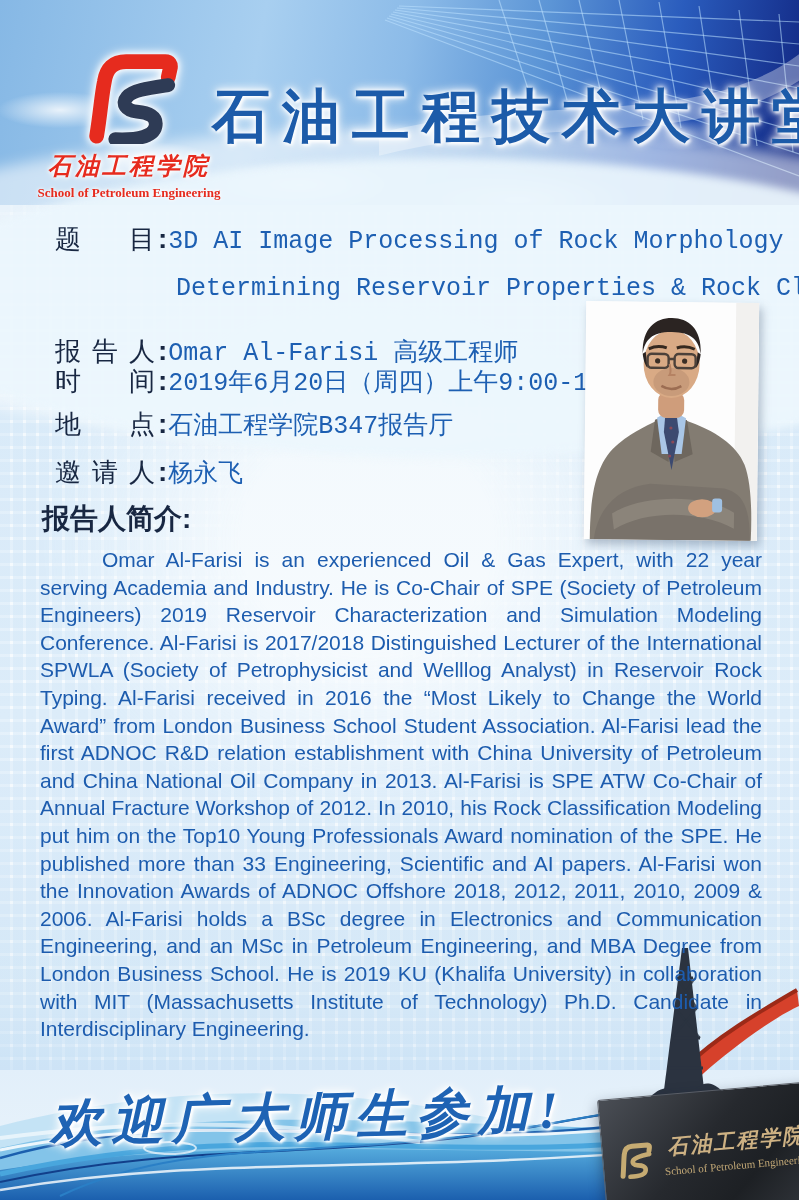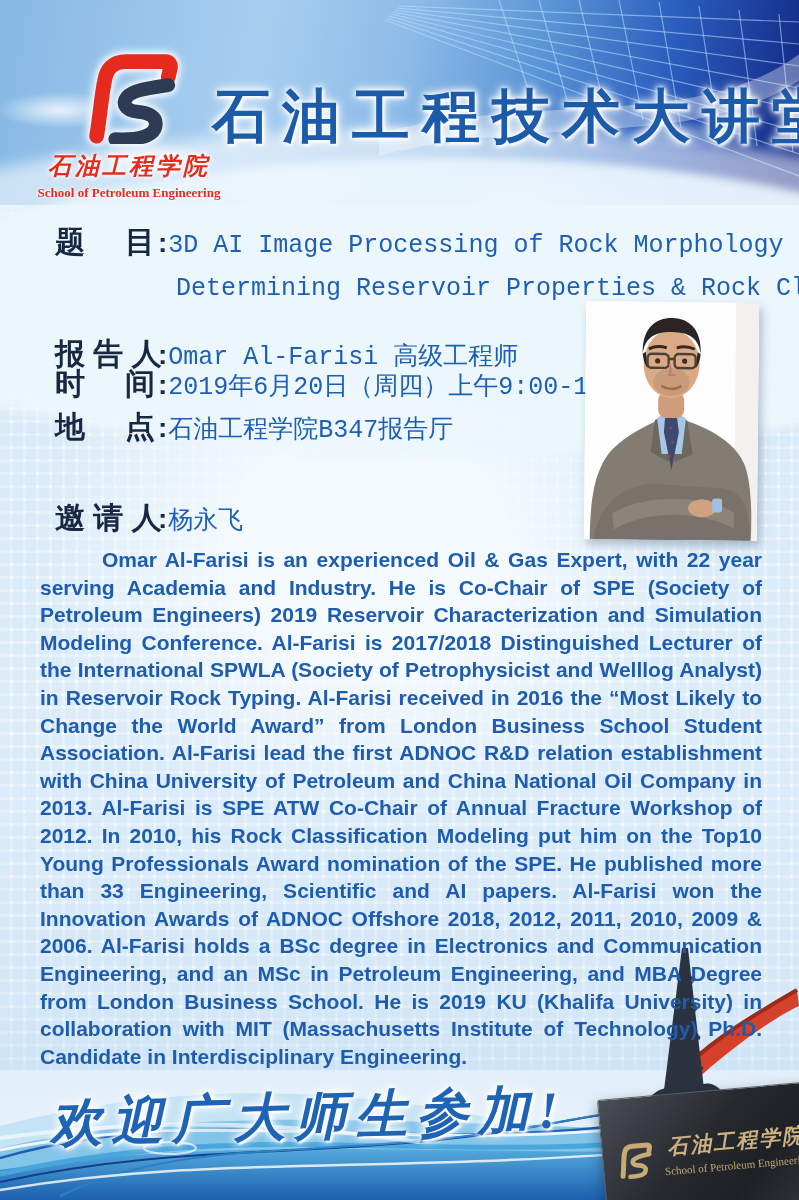--- a/index.html
+++ b/index.html
@@ -43,28 +43,28 @@
   .logo-en{font-family:"Liberation Serif",serif; font-weight:bold; color:#e62b1e; font-size:13px;
     margin-top:3px; text-shadow:0 0 3px #fff,0 0 5px #fff;}
   .main-title{position:absolute; left:212px; top:78px; z-index:3;
     font-family:"Liberation Serif",serif; font-weight:bold; font-size:58px; letter-spacing:12px;
     color:#1c5ba9; white-space:nowrap;
     text-shadow:0 0 4px #fff,0 0 8px #fff,0 0 12px rgba(255,255,255,.9),2px 2px 3px rgba(255,255,255,.8);}
   
   .info{position:absolute; left:55px; top:222px; width:720px; z-index:4;}
   .row{position:absolute; white-space:nowrap;}
   .lbl{display:inline-block; width:100px; text-align-last:justify; text-align:justify;
-    font-weight:bold; font-size:30px; color:#182742; vertical-align:baseline;}
+    font-weight:normal; font-size:26px; color:#182742; vertical-align:baseline;}
   .colon{font-weight:bold; font-size:28px; color:#182742; margin:0 1px 0 3px;}
   .val{font-family:"Liberation Mono","DejaVu Sans Mono",monospace; font-size:25px; color:#1d5fb2;}
   .r-topic{top:0;} .r-topic2{top:52px; left:121px;} .r-speaker{top:112px;}
-  .r-time{top:142px;} .r-venue{top:185px;} .r-host{top:233px;margin-top:43px;}
+  .r-time{top:142px;} .r-venue{top:185px;} .r-host{top:233px;}
   .bio-head{position:absolute; left:42px; top:500px; z-index:5; font-weight:bold; font-size:28px; color:#182742;}
   .bio{position:absolute; left:40px; top:546px; width:722px; z-index:5;
-    font-size:21px; line-height:27.6px; font-weight:bold; color:#1d5cae;
+    font-size:21px; line-height:27.6px; font-weight:normal; color:#1d5cae;
     text-align:justify; text-indent:62px;}
   
   .photo{position:absolute; left:585px; top:302px; width:173px; height:238px; z-index:4;
     background:#fdfdfd; box-shadow:3px 5px 10px rgba(60,80,110,.35); transform:rotate(.6deg);}
   
   .waves{position:absolute; left:0; bottom:0; width:799px; height:170px; z-index:2;}
   .redmark{position:absolute; left:589px; top:948px; width:210px; height:262px; z-index:3;}
   .welcome{position:absolute; left:50px; top:1082px; z-index:6; white-space:nowrap;
     font-family:"Liberation Serif",serif; font-style:italic; font-weight:bold;
     font-size:52px; letter-spacing:9px; color:#1e63b4; transform:rotate(-1.5deg);
@@ -176,20 +176,21 @@
       <line x1="83" y1="57" x2="89" y2="57" stroke="#4c413a" stroke-width="2.4"></line>
       <circle cx="72" cy="59" r="2.6" fill="#3a2e26"></circle>
         <circle cx="99" cy="59" r="2.6" fill="#3a2e26"></circle>
       <path d="M63,47 Q72,43 81,46" stroke="#36291f" stroke-width="3" fill="none"></path>
       <path d="M91,46 Q100,43 109,47" stroke="#36291f" stroke-width="3" fill="none"></path>
       <path d="M84,62 Q86,70 84,73 L90,73" stroke="#b58263" stroke-width="2" fill="none"></path>
       <path d="M76,84 Q86,90 96,84" stroke="#9c6d52" stroke-width="2.4" fill="none"></path>
     </svg>
   </div>
 
+  <div class="bio-head">报告人简介:</div>
   <div class="bio">Omar Al-Farisi is an experienced Oil &amp; Gas Expert, with 22 year serving Academia and Industry. He is Co-Chair of SPE (Society of Petroleum Engineers) 2019 Reservoir Characterization and Simulation Modeling Conference. Al-Farisi is 2017/2018 Distinguished Lecturer of the International SPWLA (Society of Petrophysicist and Welllog Analyst) in Reservoir Rock Typing. Al-Farisi received in 2016 the “Most Likely to Change the World Award” from London Business School Student Association. Al-Farisi lead the first ADNOC R&amp;D relation establishment with China University of Petroleum and China National Oil Company in 2013. Al-Farisi is SPE ATW Co-Chair of Annual Fracture Workshop of 2012. In 2010, his Rock Classification Modeling put him on the Top10 Young Professionals Award nomination of the SPE. He published more than 33 Engineering, Scientific and AI papers. Al-Farisi won the Innovation Awards of ADNOC Offshore 2018, 2012, 2011, 2010, 2009 &amp; 2006. Al-Farisi holds a BSc degree in Electronics and Communication Engineering, and an MSc in Petroleum Engineering, and MBA Degree from London Business School. He is 2019 KU (Khalifa University) in collaboration with MIT (Massachusetts Institute of Technology) Ph.D. Candidate in Interdisciplinary Engineering.</div>
 
   <svg class="redmark" viewBox="0 0 210 262">
     <path d="M208,42 C160,70 110,98 88,128 C70,152 82,172 112,164 C140,157 152,170 138,192 C126,210 100,228 72,240 L96,250 C150,228 186,198 176,172 C168,152 140,150 118,152 C100,154 98,140 116,124 C140,103 180,72 210,58 Z" fill="#d6412b"></path>
     <path d="M208,42 C170,64 126,90 98,118" stroke="#9c2a18" stroke-width="4" fill="none"></path>
     <path d="M72,240 C104,226 132,208 142,190" stroke="#9c2a18" stroke-width="3" fill="none"></path>
 
     <g fill="#2b3340">
       <polygon points="93,0 99,0 116,150 74,150"></polygon>
       <path d="M42,178 C66,132 80,138 88,146 L84,166 C70,176 54,180 42,178 Z"></path>

